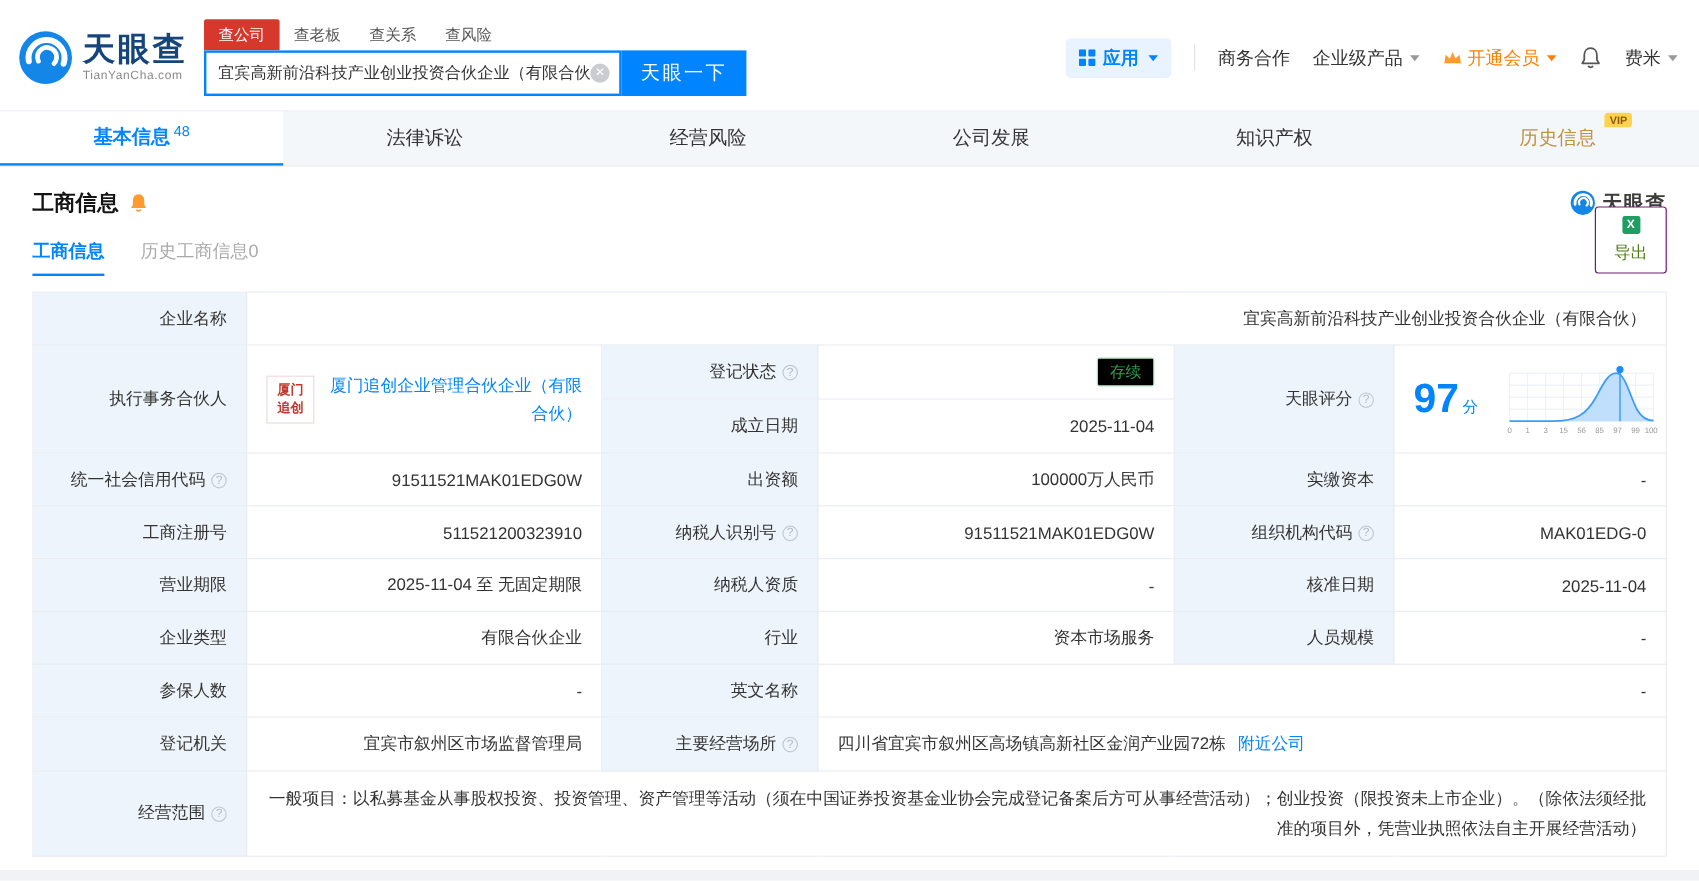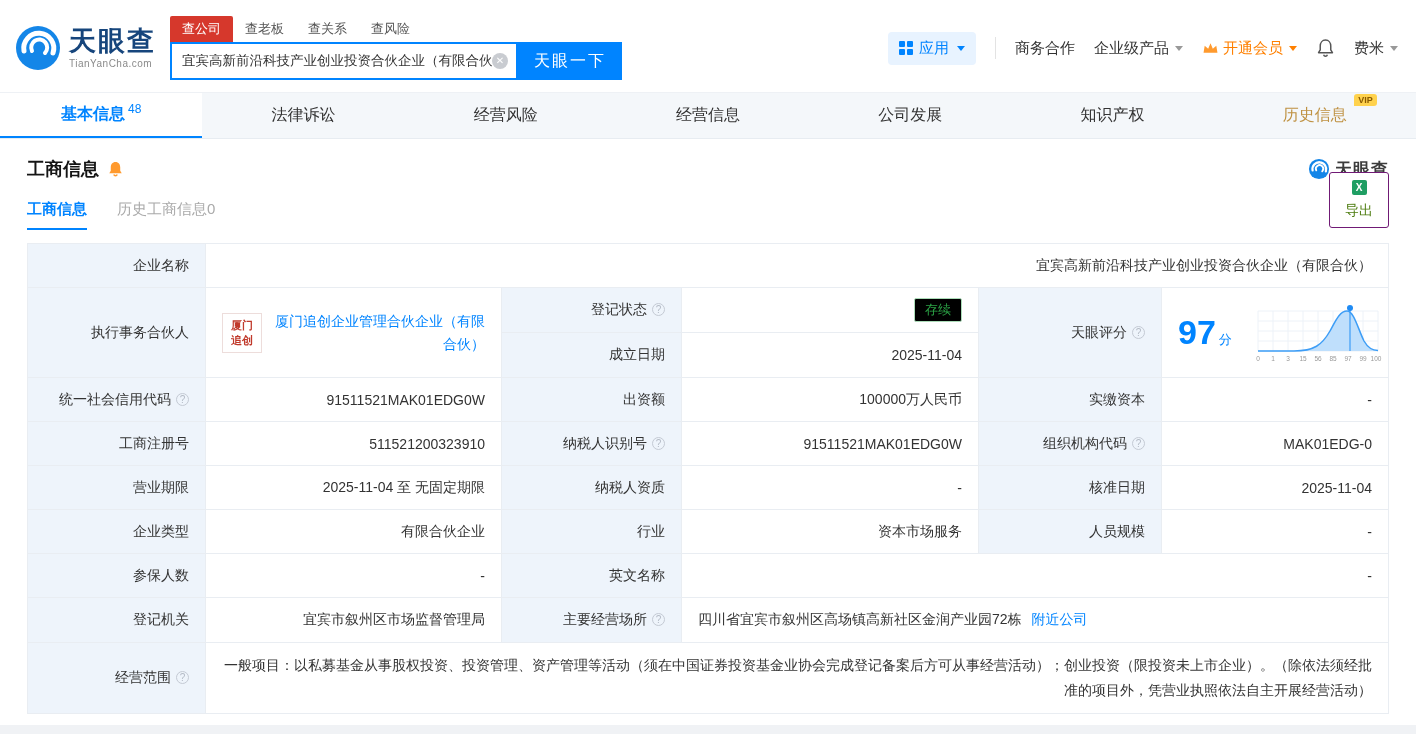--- a/index.html
+++ b/index.html
@@ -20,21 +20,21 @@
   .search-tabs { display:flex; align-items:flex-end; }
   .search-tab { font-size:13px; color:#555; padding:4px 12px; cursor:pointer; }
   .search-tab.active { background:#d6382c; color:#fff; font-weight:normal; border-radius:2px 2px 0 0; }
   .search-row { display:flex; height:38px; }
   .search-input-wrap { flex:1; border:2px solid #0084ff; display:flex; align-items:center; padding:0 8px 0 10px; background:#fff; }
   .search-input { border:none; outline:none; flex:1; font-size:13.5px; color:#333; font-family:inherit; background:transparent; }
   .clear-btn { width:16px; height:16px; border-radius:50%; background:#c9ccd1; color:#fff; font-size:10px; line-height:16px; text-align:center; cursor:pointer; flex-shrink:0; }
   .clear-btn::after { content:"✕"; }
   .search-btn { width:104px; background:#0084ff; color:#fff; border:none; font-size:16px; letter-spacing:2px; cursor:pointer; font-family:Liberation Serif, serif; }
   .right-menu { margin-left:auto; display:flex; align-items:center; gap:19px; font-size:15px; color:#333; }
-  .apps-btn { display:flex; align-items:center; gap:6px; background:#e8f3ff; color:#0084ff; padding:7px 11px; border-radius:4px; cursor:pointer; }
+  .apps-btn { display:flex; align-items:center; gap:6px; background:#e8f3ff; color:#0084ff; padding:7px 11px; border-radius:4px; cursor:pointer;font-weight:bold; }
   .menu-divider { width:1px; height:22px; background:#e3e3e3; }
   .menu-item { cursor:pointer; display:flex; align-items:center; gap:4px; white-space:nowrap; }
   .vip-link { color:#ff8000; }
   .caret { width:0; height:0; border-left:4px solid transparent; border-right:4px solid transparent; border-top:5px solid currentColor; display:inline-block; margin-left:2px; }
   .caret.gray { color:#999; }
   
   .nav { display:flex; background:#f4f7fa; border-top:1px solid #eef1f5; border-bottom:1px solid #e7ecf1; height:47px; }
   .nav-tab { flex:1; display:flex; align-items:center; justify-content:center; font-size:16px; color:#333; cursor:pointer; position:relative; }
   .nav-tab.active { background:#fff; color:#0084ff; font-weight:bold; border-bottom:2px solid #0084ff; }
   .nav-count { font-size:12px; margin-left:3px; transform:translateY(-6px); display:inline-block; font-weight:normal; }
@@ -146,23 +146,20 @@
     <span>基本信息</span>
     <span class="nav-count">48</span>
   </div>
   <div class="nav-tab">
     <span>法律诉讼</span>
   </div>
   <div class="nav-tab">
     <span>经营风险</span>
   </div>
   <div class="nav-tab">
-    <span>经营信息</span>
-  </div>
-  <div class="nav-tab">
     <span>公司发展</span>
   </div>
   <div class="nav-tab">
     <span>知识产权</span>
   </div>
   <div class="nav-tab gold">
     <span class="tab-label-wrap">
       <span>历史信息</span>
       <span class="vip-tag">VIP</span>
     </span>

